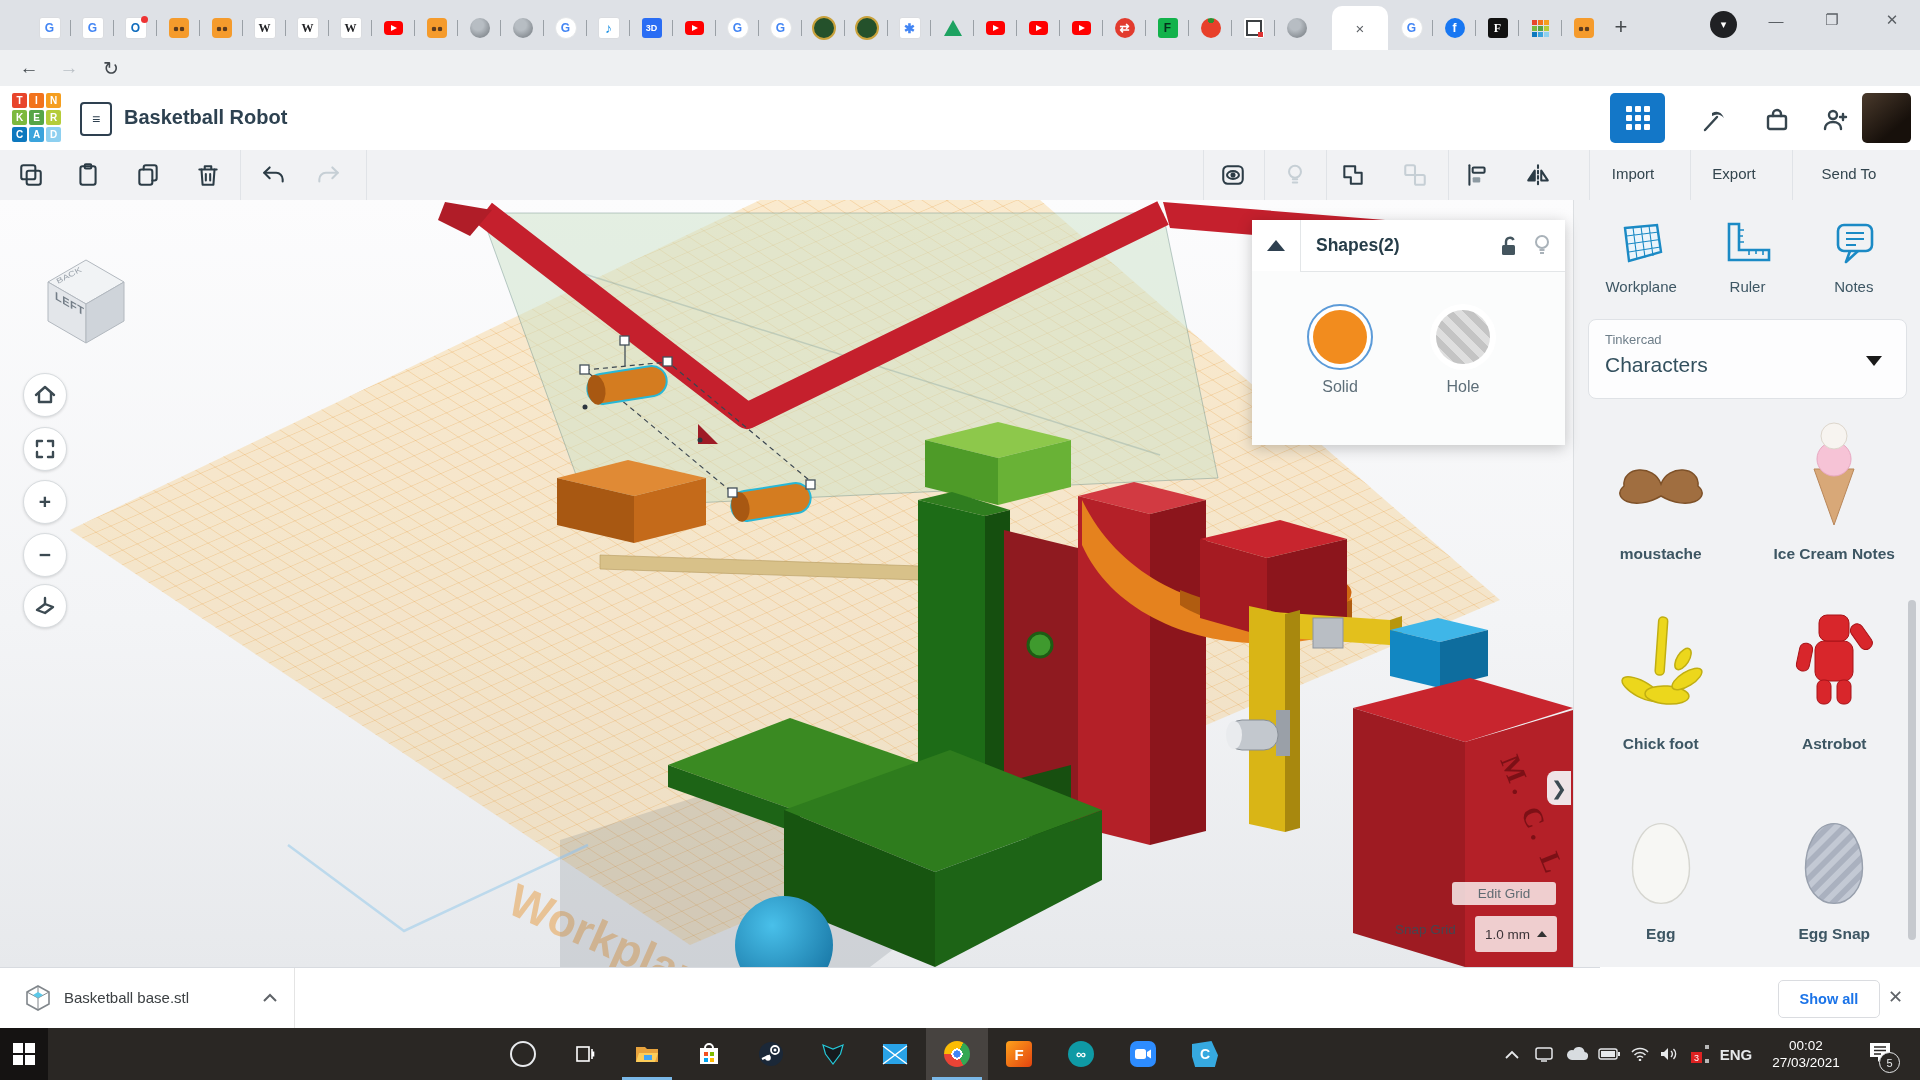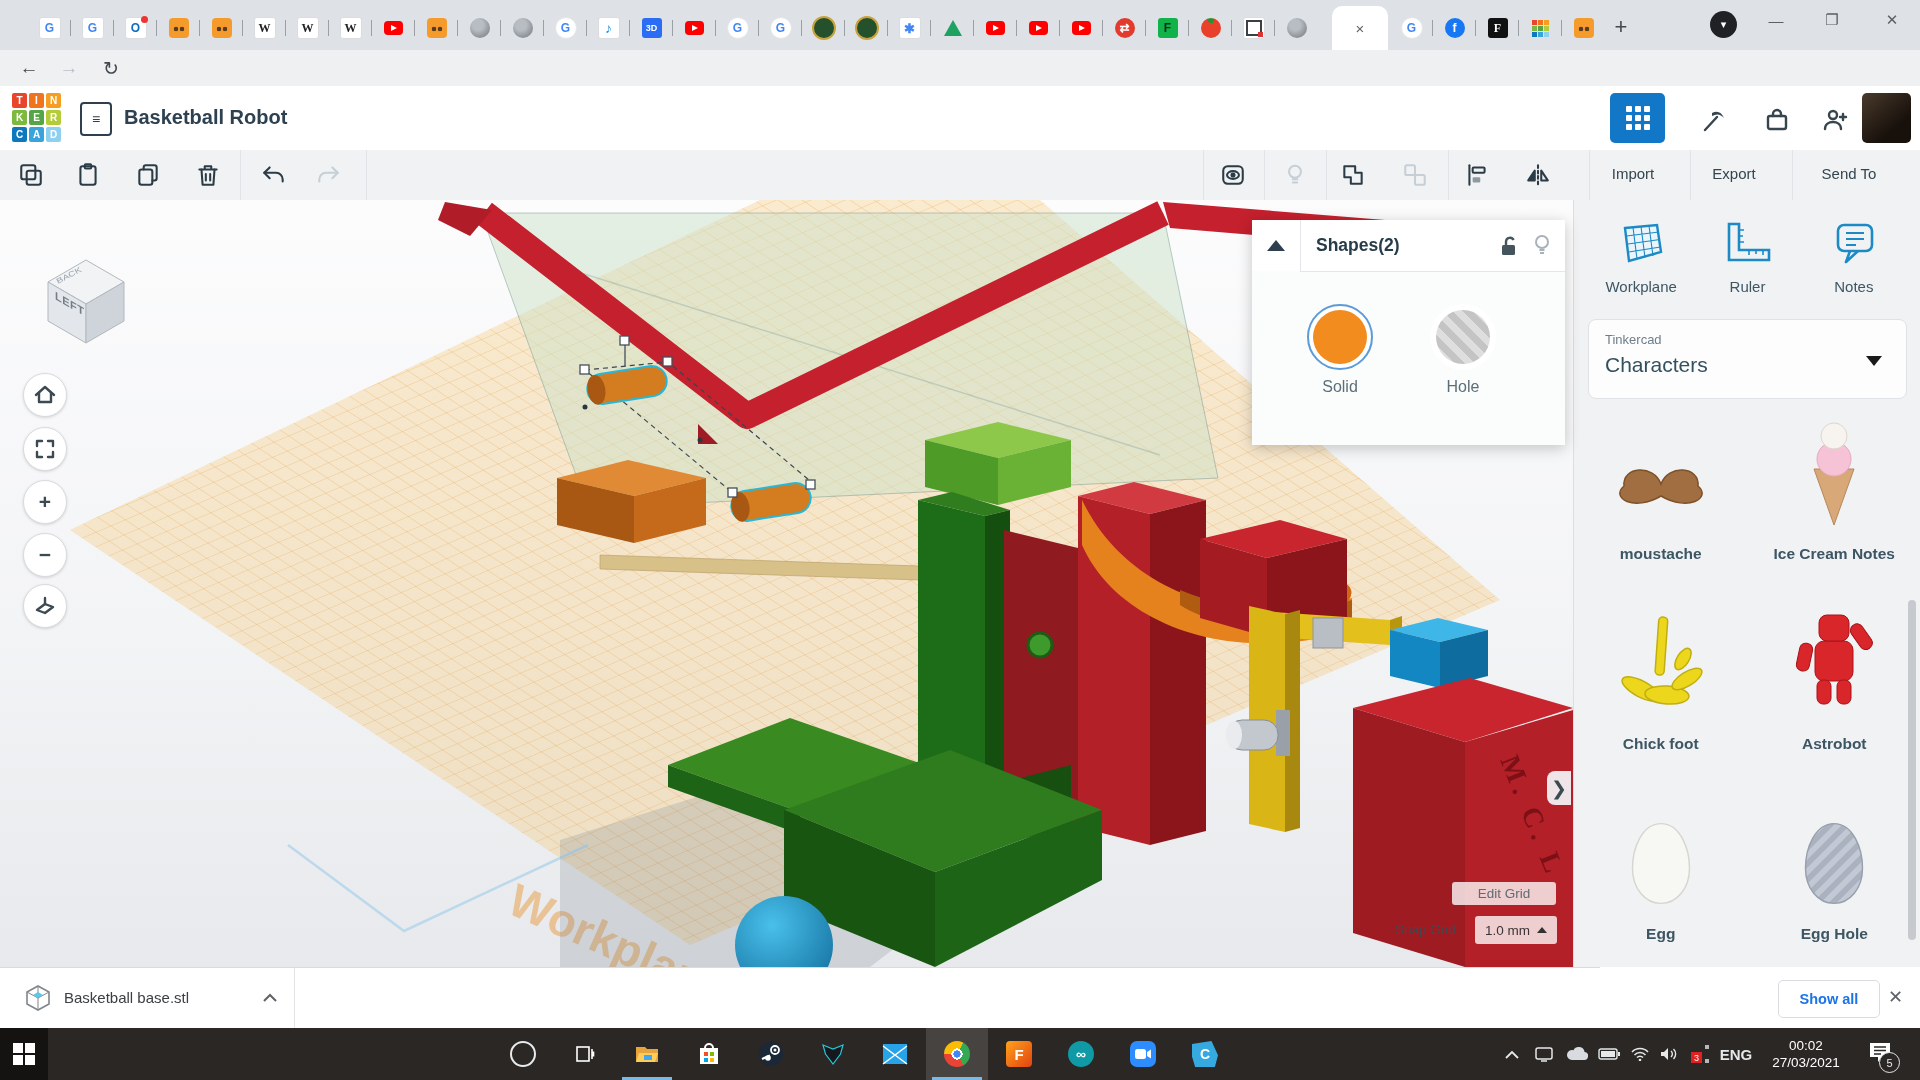--- a/index.html
+++ b/index.html
@@ -91,21 +91,21 @@
   .scene{position:absolute;left:0;top:0;}
   .vbtn{position:absolute;width:42px;height:42px;border-radius:50%;background:#fff;border:1px solid #d8dcdf;
      box-shadow:0 1px 3px rgba(0,0,0,.14);display:flex;align-items:center;justify-content:center;
      color:#3c4a52;font-size:21px;font-weight:600;left:23px;}
   .vbtn svg{fill:none;stroke:#3c4a52;stroke-width:2.4;stroke-linecap:round;stroke-linejoin:round;}
   .vchevron{position:absolute;left:1547px;top:571px;width:24px;height:34px;display:flex;align-items:center;
      justify-content:center;color:#3c4a52;font-size:19px;background:rgba(244,245,247,.92);border-radius:8px 0 0 8px;}
   .egbtn{position:absolute;left:1452px;top:682px;width:104px;height:23px;background:rgba(255,255,255,.78);
      border-radius:3px;display:flex;align-items:center;justify-content:center;font-size:13.5px;color:#5f6b72;}
   .sglabel{position:absolute;left:1395px;top:722px;font-size:13.5px;color:rgba(62,74,85,.92);}
-  .sgdd{position:absolute;left:1475px;top:716px;width:82px;height:28px;background:rgba(255,255,255,.78);
+  .sgdd{position:absolute;left:1475px;top:716px;width:82px;height:36px;background:rgba(255,255,255,.78);
      border-radius:3px;display:flex;align-items:center;justify-content:center;gap:7px;font-size:13.5px;color:#3c3438;}
   .caret-up{width:0;height:0;border-left:5px solid transparent;border-right:5px solid transparent;border-bottom:6px solid #333;}
   
   .shapes-panel{position:absolute;left:1252px;top:220px;width:313px;height:225px;background:#fbfcfc;
      box-shadow:0 3px 14px rgba(0,0,0,.22);z-index:6;}
   .sp-head{position:absolute;left:0;top:0;width:100%;height:51px;background:#fff;display:flex;align-items:center;}
   .sp-collapse{width:48px;height:51px;display:flex;align-items:center;justify-content:center;border-right:1px solid #e3e6e8;}
   .tri-up{width:0;height:0;border-left:9px solid transparent;border-right:9px solid transparent;border-bottom:11px solid #2e4050;}
   .sp-title{margin-left:15px;font-size:17.5px;font-weight:700;color:#263d49;flex:1;}
   .sp-head svg{margin-right:14px;}
@@ -785,21 +785,21 @@
             <svg width="100" height="95" viewBox="0 0 100 100">
           <defs>
                 <pattern id="eh" width="12" height="12" patternTransform="rotate(45)" patternUnits="userSpaceOnUse">
             <rect width="12" height="12" fill="#c3c9d4"></rect>
                   <rect width="6" height="12" fill="#aab1bf"></rect>
                 </pattern>
               </defs>
           <path d="M50 8 C70 8 80 34 80 55 C80 76 67 92 50 92 C33 92 20 76 20 55 C20 34 30 8 50 8 Z" fill="url(#eh)" stroke="#98a0ad" stroke-width="1.5"></path>
             </svg>
           </div>
-        <div class="glab">Egg Hole</div>
+        <div class="glab">Egg Snap</div>
       </div>
     </div>
     <div class="sb-scroll"></div>
   </div>
 
   <div class="dlbar">
     <svg style="position:absolute;left:24px;top:16px" width="28" height="28" viewBox="0 0 28 28">
       <path d="M14 2 L25 8 V20 L14 26 L3 20 V8 Z" fill="#fff" stroke="#80868b" stroke-width="1.6"></path>
       <path d="M14 2 V14 M3 8 L14 14 L25 8 M14 14 V26" stroke="#80868b" stroke-width="1" fill="none"></path>
       <path d="M14 8 L19 11 L14 14 L9 11 Z" fill="#5bc8e8"></path>

